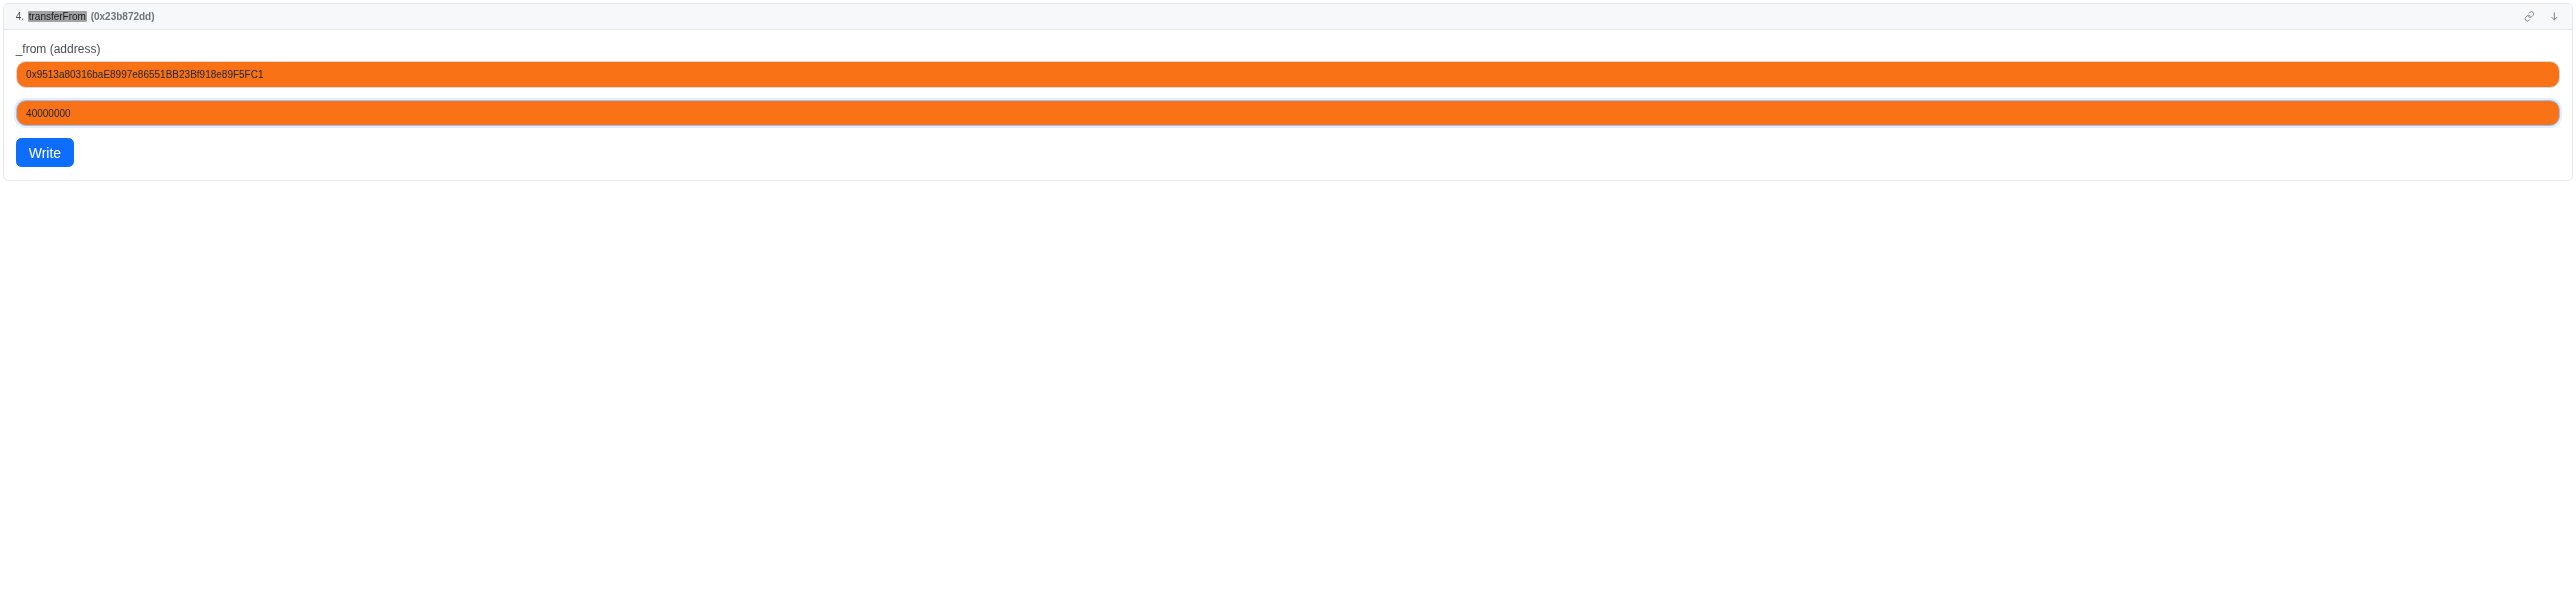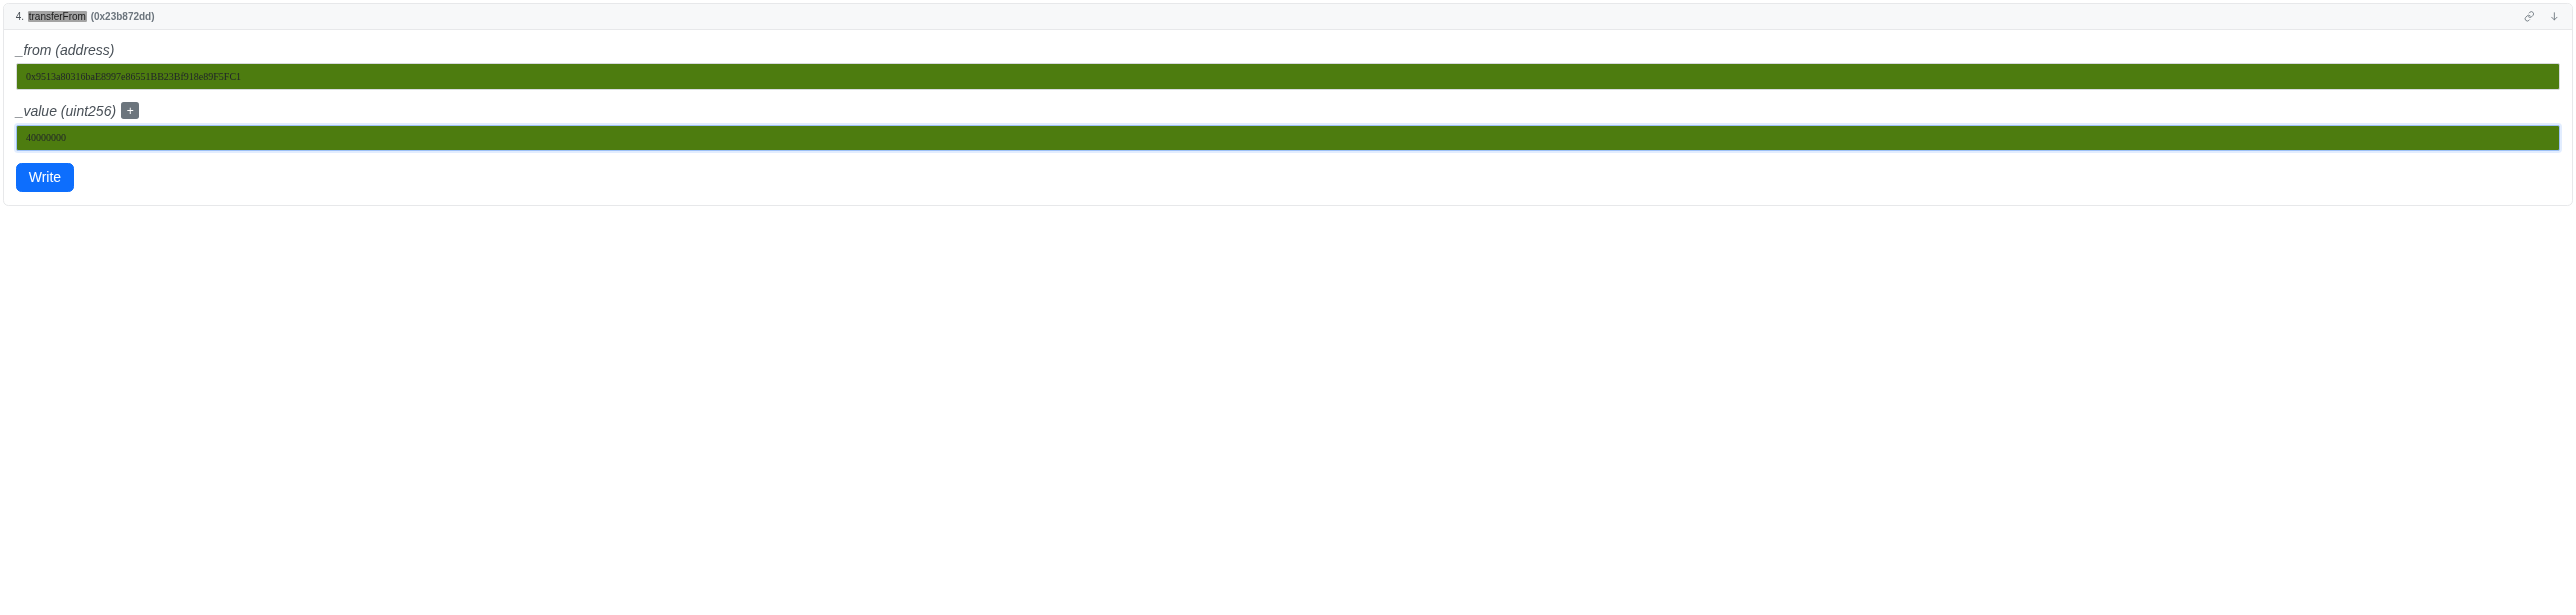--- a/index.html
+++ b/index.html
@@ -69,47 +69,46 @@
     margin-bottom: 12px;
   }
   .form-label-row {
     display: flex;
     align-items: center;
     gap: 5.4px;
     margin-bottom: 5.4px;
   }
   .form-label {
     color: #495057;
-    font-size: 14px;
-    font-style: italic;
+    font-size: 12px;
   }
   .plus-btn {
     width: 17.4px;
     height: 17.4px;
     background: #6c757d;
     color: #fff;
     border: none;
     border-radius: 2.7px;
     display: inline-flex;
     align-items: center;
     justify-content: center;
     font-size: 12px;
     line-height: 1;
     cursor: pointer;
   }
   .form-control {
     width: 100%;
     padding: 6.7px 9.4px;
     border: 0.7px solid #d7dadd;
-    border-radius: 2px;
+    border-radius: 10px;
     font-size: 10px;
     color: #212529;
-    background: #4d7c0f;
+    background: #f97316;
     outline: none;
-    font-family: Liberation Serif, serif;
+    font-family: Liberation Sans, sans-serif;
   }
   .form-control.focused {
     border-color: #9ec1f7;
     box-shadow: 0 0 0 2px rgba(13,110,253,0.12);
   }
   .write-btn {
     background: #0d6efd;
     color: #fff;
     border: 0.7px solid #0d6efd;
     padding: 5.4px 12px;
@@ -149,24 +148,20 @@
 
     <div class="form-group">
       <div class="form-label-row">
         <label class="form-label">_from (address)</label>
       </div>
       <input type="text" class="form-control" value="0x9513a80316baE8997e86551BB23Bf918e89F5FC1" style="">
     </div>
 
 
     <div class="form-group">
-      <div class="form-label-row">
-        <label class="form-label">_value (uint256)</label>
-        <button class="plus-btn">+</button>
-      </div>
       <input type="text" class="form-control focused" value="40000000" style="">
     </div>
 
     <button class="write-btn">Write</button>
 
   </div>
 </div>
 
 
 </body></html>

